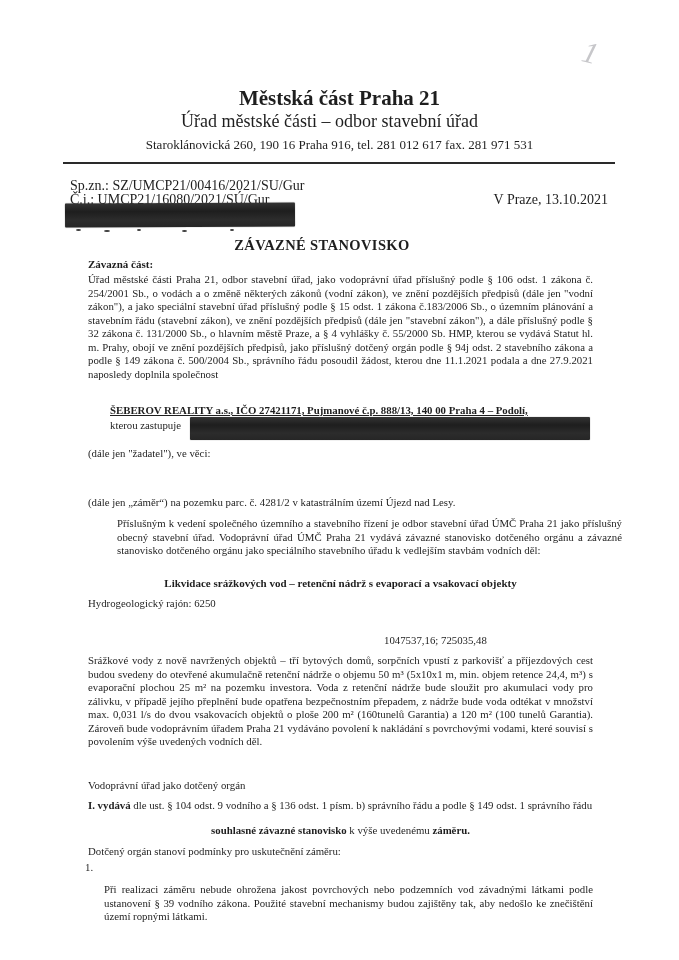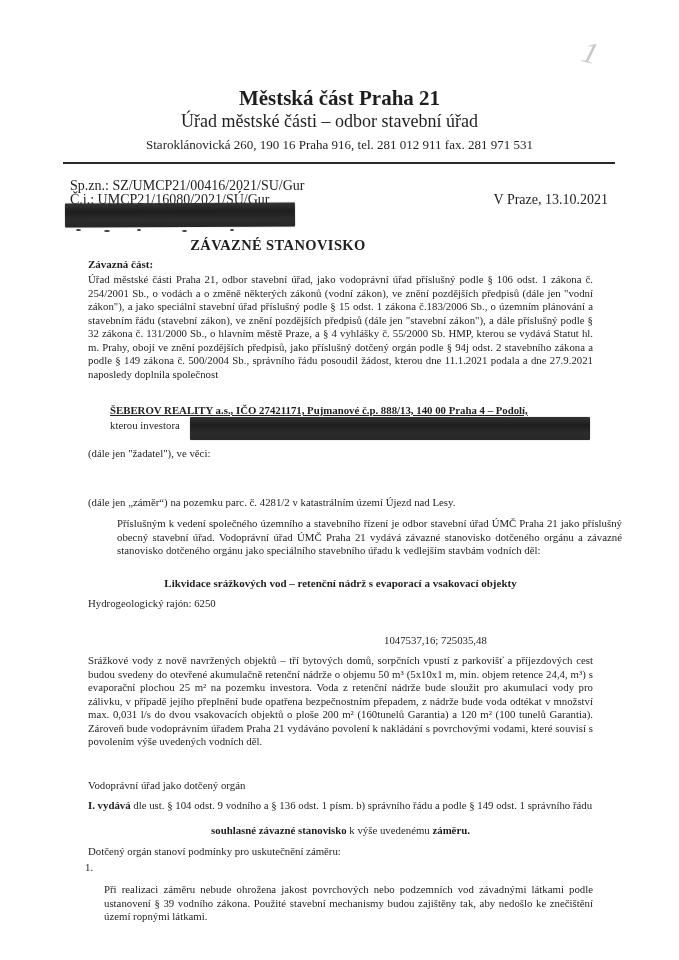--- a/index.html
+++ b/index.html
@@ -43,45 +43,45 @@
 </style>
 </head>
 <body>
 
 <div class="page">
 
   <div class="abs hand-mark" style="left:583px;top:36px;">1</div>
 
   <div class="abs center org-title" style="left:0;top:86px;width:679px;">Městská část Praha 21</div>
   <div class="abs center org-subtitle" style="left:0;top:111px;width:659px;">Úřad městské části – odbor stavební úřad</div>
-  <div class="abs center org-address" style="left:0;top:137px;width:679px;">Staroklánovická 260, 190 16 Praha 916, tel. 281 012 911 fax. 281 971 531</div>
+  <div class="abs center org-address" style="left:0;top:137px;width:679px;">Staroklánovická 260, 190 16 Praha 916, tel. 281 012 617 fax. 281 971 531</div>
 
   <div class="abs rule" style="left:63px;top:162px;width:552px;"></div>
 
   <div class="abs ref-line" style="left:70px;top:179px;">Sp.zn.: SZ/UMCP21/00416/2021/SU/Gur</div>
   <div class="abs ref-line" style="left:70px;top:193px;">Č.j.: UMCP21/16080/2021/SÚ/Gur</div>
   <div class="abs ref-line" style="right:71px;top:193px;">V Praze, 13.10.2021</div>
 
   <div class="abs redaction" style="left:65px;top:203px;width:230px;height:24px;transform:rotate(-0.25deg);"></div>
   <div>
     <span class="remnant" style="left:76px;top:229px;width:5px;height:2px;"></span>
     <span class="remnant" style="left:104px;top:230px;width:6px;height:2px;"></span>
     <span class="remnant" style="left:137px;top:229px;width:4px;height:2px;"></span>
     <span class="remnant" style="left:182px;top:230px;width:5px;height:2px;"></span>
     <span class="remnant" style="left:230px;top:229px;width:4px;height:2px;"></span>
   </div>
 
-  <div class="abs center doc-title" style="left:0;top:237px;width:556px;">ZÁVAZNÉ STANOVISKO</div>
+  <div class="abs center doc-title" style="left:0;top:237px;width:556px;padding-left:44px;">ZÁVAZNÉ STANOVISKO</div>
 
   <div class="abs section-label" style="left:88px;top:258px;">Závazná část:</div>
 
   <div class="abs just body-text" style="left:88px;top:273px;width:505px;">Úřad městské části Praha 21, odbor stavební úřad, jako vodoprávní úřad příslušný podle § 106 odst. 1 zákona č. 254/2001 Sb., o vodách a o změně některých zákonů (vodní zákon), ve znění pozdějších předpisů (dále jen "vodní zákon"), a jako speciální stavební úřad příslušný podle § 15 odst. 1 zákona č.183/2006 Sb., o územním plánování a stavebním řádu (stavební zákon), ve znění pozdějších předpisů (dále jen "stavební zákon"), a dále příslušný podle § 32 zákona č. 131/2000 Sb., o hlavním městě Praze, a § 4 vyhlášky č. 55/2000 Sb. HMP, kterou se vydává Statut hl. m. Prahy, obojí ve znění pozdějších předpisů, jako příslušný dotčený orgán podle § 94j odst. 2  stavebního zákona a podle § 149 zákona č. 500/2004 Sb., správního řádu posoudil žádost, kterou dne 11.1.2021 podala a dne 27.9.2021 naposledy doplnila společnost</div>
 
   <div class="abs applicant-name" style="left:110px;top:404px;width:483px;">ŠEBEROV REALITY a.s., IČO 27421171, Pujmanové č.p. 888/13, 140 00 Praha 4 – Podolí,</div>
-  <div class="abs body-text" style="left:110px;top:419px;">kterou investora</div>
+  <div class="abs body-text" style="left:110px;top:419px;">kterou zastupuje</div>
   <div class="abs redaction" style="left:190px;top:417px;width:400px;height:23px;"></div>
   <div class="abs body-text" style="left:88px;top:447px;">(dále jen "žadatel"), ve věci:</div>
 
 
   <div class="abs body-text" style="left:88px;top:496px;width:505px;">(dále jen „záměr“) na pozemku parc. č. 4281/2 v katastrálním území Újezd nad Lesy.</div>
 
   <div class="abs just body-text" style="left:88px;top:517px;width:505px;margin-left:29px;">Příslušným k vedení společného územního a stavebního řízení je odbor stavební úřad ÚMČ Praha 21 jako příslušný obecný stavební úřad. Vodoprávní úřad ÚMČ Praha 21 vydává závazné stanovisko dotčeného orgánu a závazné stanovisko dotčeného orgánu jako speciálního stavebního úřadu k vedlejším stavbám vodních děl:</div>
 
   <div class="abs center heading-line" style="left:88px;top:577px;width:505px;">Likvidace srážkových vod –  retenční nádrž s evaporací a vsakovací objekty</div>
 

